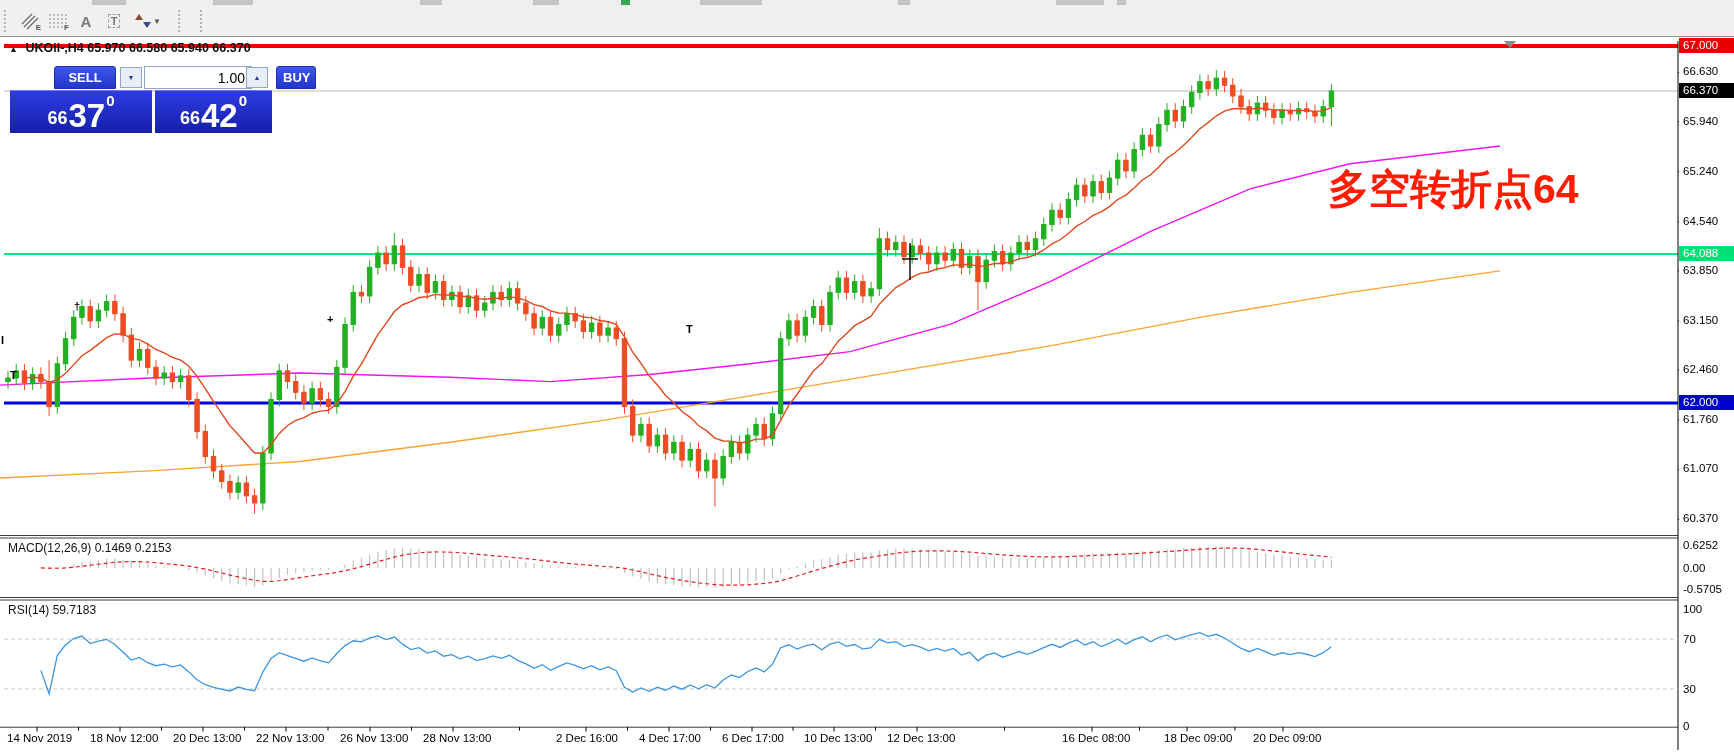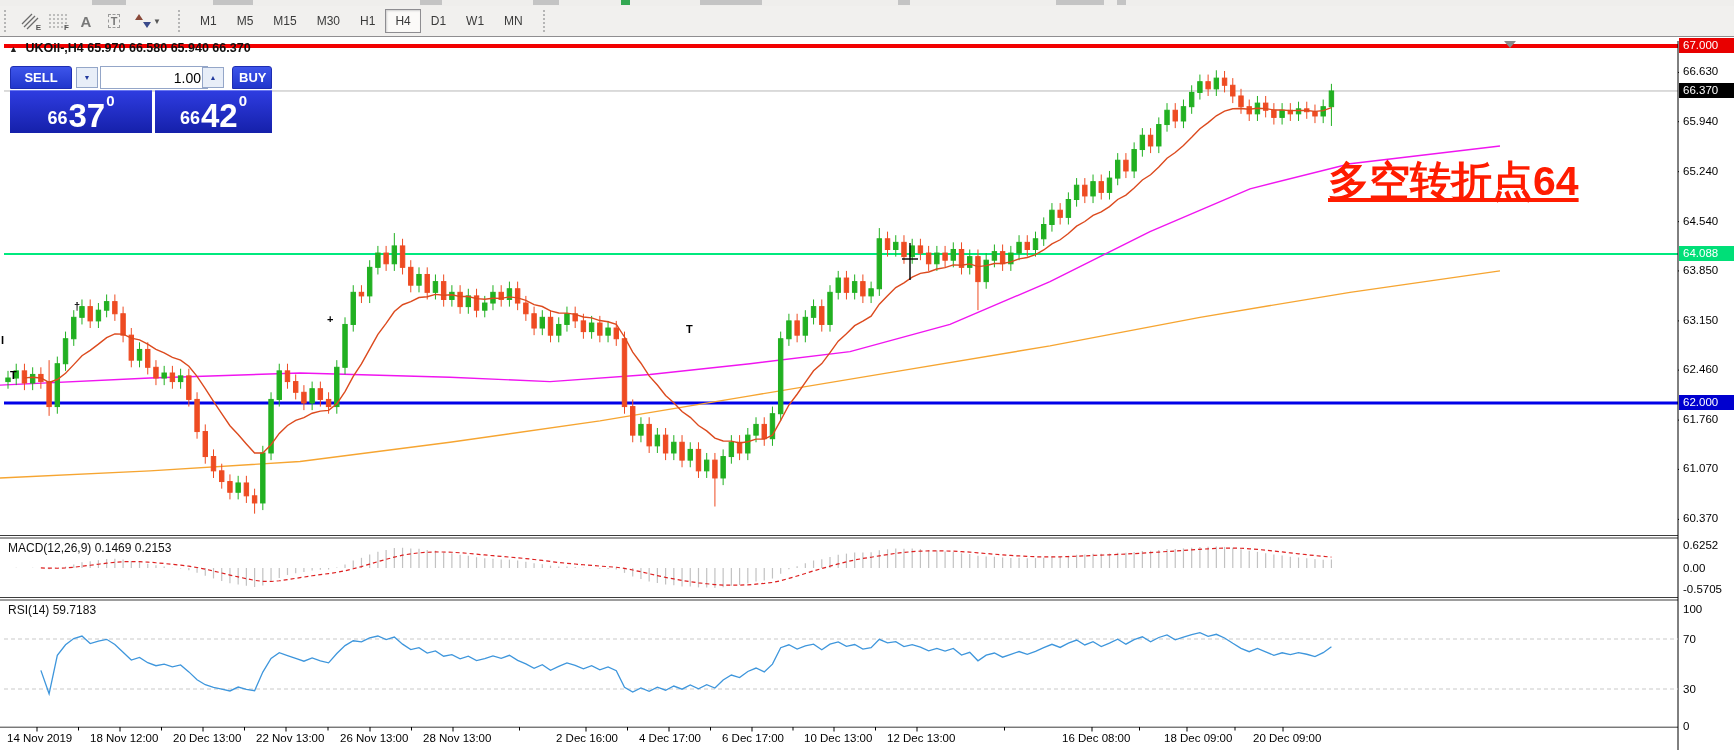--- a/index.html
+++ b/index.html
@@ -24,41 +24,41 @@
   .tf.active{background:#fbfaf8;border:1px solid #8e8d91;box-shadow:inset 1px 1px 2px #d0d0d0;}
   
   .chart-window{position:absolute;left:0;top:36px;width:1734px;height:718px;background:#fff;
                 border-top:1px solid #8f8e90;}
   #plot{position:absolute;left:0;top:37px;}
   .title{position:absolute;left:9px;top:41px;font-size:12.5px;font-weight:bold;color:#111;z-index:5;}
   .title .tri{font-size:9px;margin-right:4px;color:#222;}
   .title .ohlc{font-weight:bold;}
   
   .oneclick{position:absolute;left:10px;top:66px;width:262px;z-index:6;}
-  .oc-row{position:relative;height:40px;}
+  .oc-row{position:relative;height:40px;margin-left:44px;}
   .oc-btn{position:absolute;top:0;height:23px;border:1px solid #1d2db2;border-radius:3px 3px 0 0;
           background:linear-gradient(#3d55ea,#2136cc);color:#fff;font-size:13px;font-weight:bold;
           font-family:"Liberation Sans",sans-serif;}
   .oc-sell{left:0;width:62px;}
   .oc-buy{left:222px;width:40px;border-radius:3px 3px 0 0;text-align:right;}
   .oc-spin{position:absolute;top:1px;width:22px;height:21px;background:#e8eef8;border:1px solid #94a6c8;
            font-size:7px;color:#223a9e;padding:0;}
   .oc-input{position:absolute;left:90px;top:0;width:100px;height:21px;border:1px solid #94a6c8;
             text-align:right;font-size:14px;padding:0 6px 0 0;font-family:"Liberation Sans",sans-serif;}
   .oc-panel{position:absolute;top:24px;height:40px;background:linear-gradient(#2e3ce0,#1520aa);
             border-top:1px solid #6a77f0;color:#fff;display:flex;align-items:flex-end;justify-content:center;
             padding-bottom:2px;cursor:pointer;}
   .oc-panel .small{font-size:18px;font-weight:bold;margin-bottom:2px;}
   .oc-panel .big{font-size:33px;font-weight:bold;line-height:30px;margin:0 1px;}
   .oc-panel .sup{font-size:15px;font-weight:bold;align-self:flex-start;margin-top:1px;}
   .oc-p-sell{left:0;width:142px;}
   .oc-p-buy{left:145px;width:117px;}
   
-  .cn-note{position:absolute;left:1328px;top:154px;font-size:41px;font-weight:bold;z-index:4;
-           font-family:"Liberation Sans","DejaVu Sans",sans-serif;white-space:nowrap;text-decoration:underline;}
+  .cn-note{position:absolute;left:1328px;top:162px;font-size:41px;font-weight:bold;z-index:4;
+           font-family:"Liberation Sans","DejaVu Sans",sans-serif;white-space:nowrap;}
   .ind-label{position:absolute;left:8px;font-size:12px;color:#111;z-index:4;}
   .axis-col{position:absolute;left:1679px;top:37px;width:55px;height:716px;background:#fff;}
   .axis-lbl{position:absolute;left:1683px;width:50px;font-size:11.5px;color:#000;height:15px;line-height:15px;}
   .axis-badge{position:absolute;left:1679px;width:53px;font-size:11.5px;height:15px;line-height:15px;
               padding-left:4px;color:#fff;}
   .time-lbl{position:absolute;top:732px;font-size:11.5px;color:#000;white-space:nowrap;}
   .marker{position:absolute;font-size:11px;font-weight:bold;color:#000;z-index:3;}
 </style>
 </head>
 <body>
@@ -113,31 +113,20 @@
 
     <button class="tool" style="width:40px">
       <svg width="16" height="16">
         <polygon points="4,1 8,7 0,7" fill="#8a4a3a"></polygon>
         <polygon points="12,15 16,9 8,9" fill="#3a4a8a"></polygon>
       </svg>
       <span class="caret">▼</span>
     </button>
 
     <div class="grip" style="margin-left:10px"></div>
-    <div id="tf-group" style="display:flex;align-items:center;">
-        <button class="tf">M1</button>
-        <button class="tf">M5</button>
-        <button class="tf">M15</button>
-        <button class="tf">M30</button>
-        <button class="tf">H1</button>
-        <button class="tf active">H4</button>
-        <button class="tf">D1</button>
-        <button class="tf">W1</button>
-        <button class="tf">MN</button>
-      </div>
     <div class="grip" style="margin-left:10px"></div>
   </div>
 
   <div class="chart-window"></div>
   <svg id="plot" width="1680" height="717" viewBox="0 37 1680 717">
       <line x1="4" y1="46" x2="1678" y2="46" stroke="#f20000" stroke-width="4"></line>
       <line x1="4" y1="90.98199999999969" x2="1678" y2="90.98199999999969" stroke="#b8b8b8" stroke-width="1"></line>
       <line x1="4" y1="253.91680000000045" x2="1678" y2="253.91680000000045" stroke="#00e97e" stroke-width="2"></line>
       <line x1="4" y1="403" x2="1678" y2="403" stroke="#0000e8" stroke-width="3"></line>
       <polyline points="0,477.96999999999986 150,470.8300000000002 300,461.54800000000006 450,442.2699999999998 600,420.85 750,395.8599999999999 900,370.86999999999983 1050,345.8800000000002 1200,317.3199999999998 1350,292.3300000000002 1500,270.9099999999999" fill="none" stroke="#f6a531" stroke-width="1.4"></polyline>

